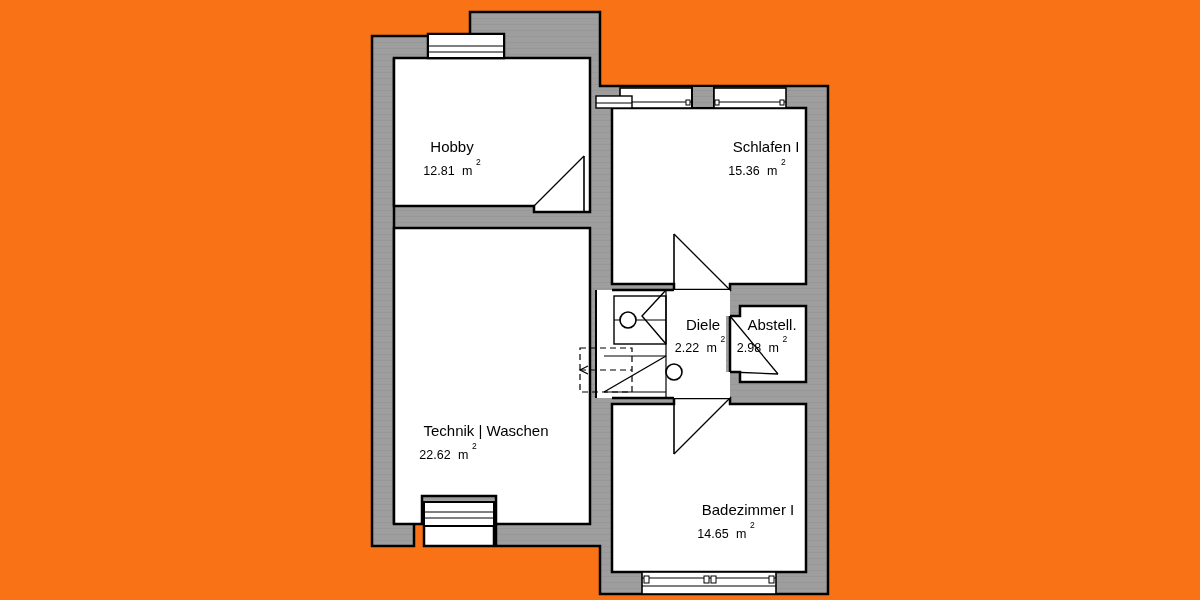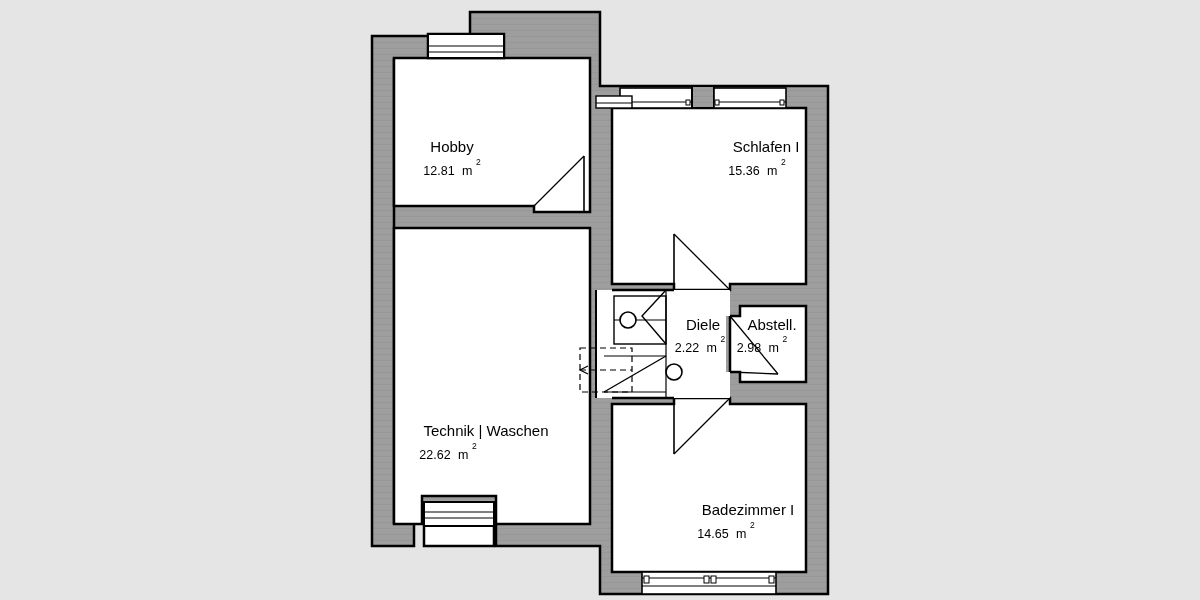--- a/index.html
+++ b/index.html
@@ -10,21 +10,21 @@
   body {
     width: 1200px;
     height: 600px;
     overflow: hidden;
     font-family: "Liberation Sans", sans-serif;
   }
   #floorplan-root {
     position: relative;
     width: 1200px;
     height: 600px;
-    background: #e5e5e5;
+    background: #f97316;
   }
   svg#plan {
     display: block;
     width: 1200px;
     height: 600px;
   }
   .room-label {
     font-family: "Liberation Sans", sans-serif;
     font-size: 15px;
     fill: #000000;

